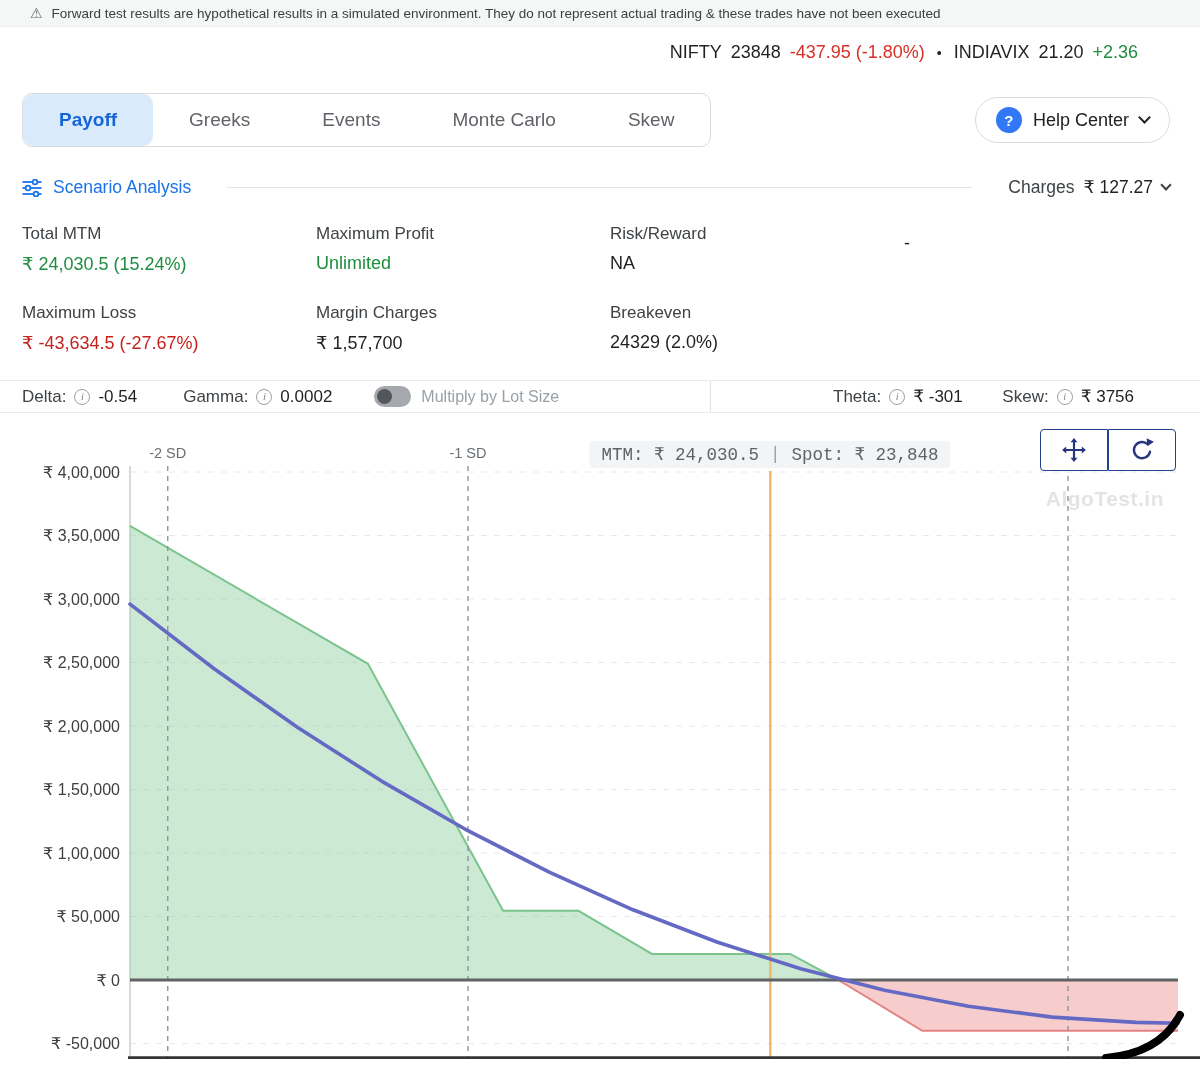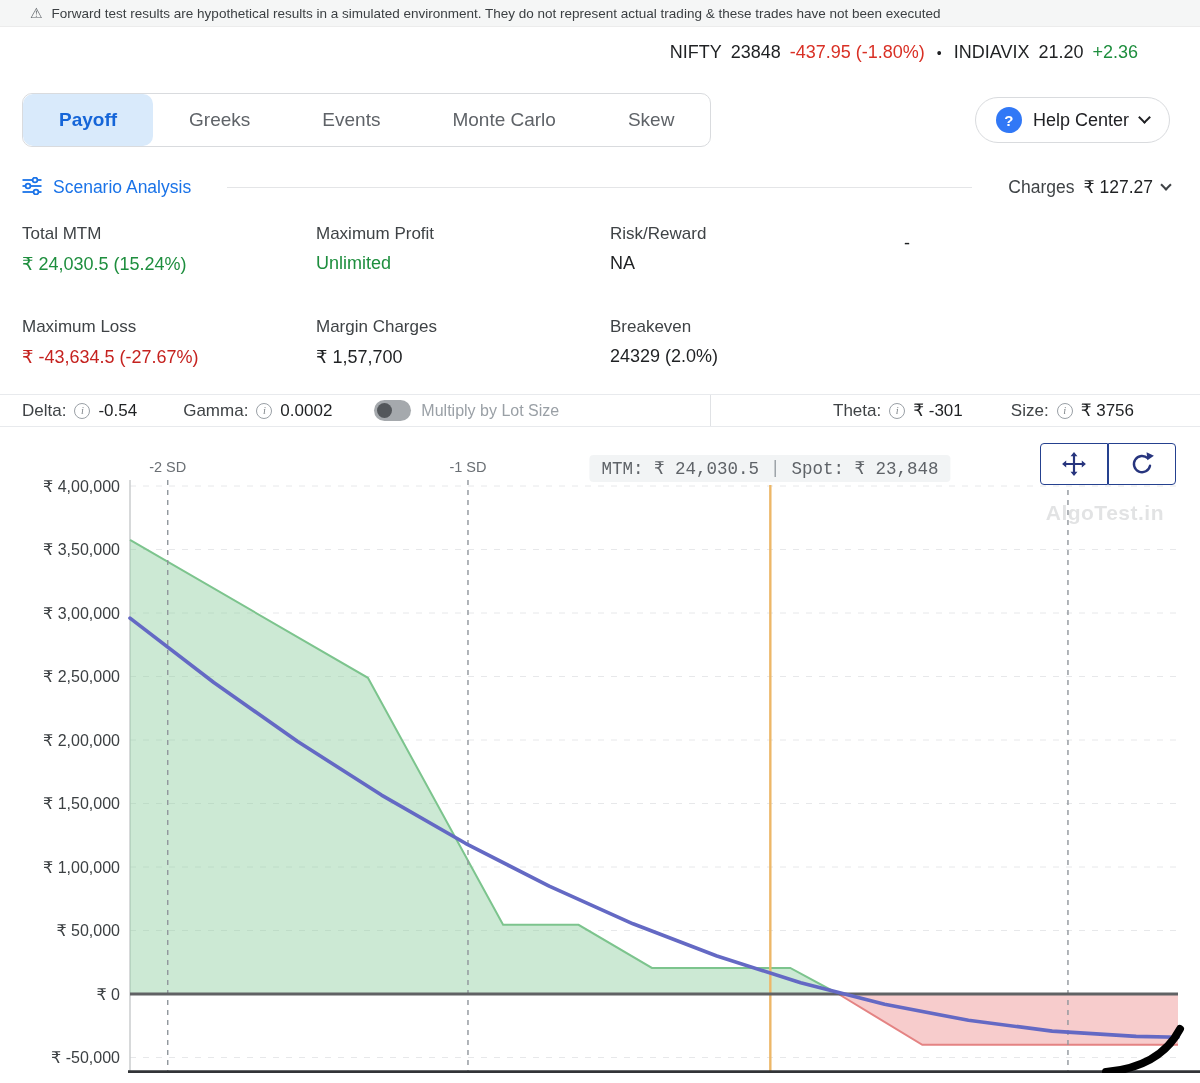--- a/index.html
+++ b/index.html
@@ -32,28 +32,28 @@
   .tabs { display: flex; border: 1px solid #d9dbde; border-radius: 10px; height: 54px; background: #fff; overflow: hidden; }
   .tab { display: flex; align-items: center; padding: 8px 36px; font-size: 19px; color: #5f6368; cursor: pointer; white-space: nowrap; }
   .tab.active { background: #d9eafb; color: #1565d8; font-weight: 700; border-radius: 10px; }
   .help-pill { display: flex; align-items: center; gap: 11px; border: 1px solid #d9dbde; border-radius: 24px; height: 46px; padding: 0 20px; font-size: 18px; color: #202124; background: #fff; cursor: pointer; }
   .help-q { width: 26px; height: 26px; border-radius: 50%; background: #3178f6; color: #fff; display: flex; align-items: center; justify-content: center; font-size: 15px; font-weight: 700; }
   .chev { width: 9px; height: 9px; border-right: 2px solid #202124; border-bottom: 2px solid #202124; transform: rotate(45deg); margin-top: -5px; }
   .chev.small { width: 8px; height: 8px; border-color: #3f4346; }
 
   
   .scenario-row { display: flex; align-items: center; margin: 30px 30px 0 22px; }
-  .scenario-link { display: flex; align-items: flex-start; gap: 11px; color: #1a73e8; font-size: 17.5px; cursor: pointer; white-space: nowrap; }
+  .scenario-link { display: flex; align-items: center; gap: 11px; color: #1a73e8; font-size: 17.5px; cursor: pointer; white-space: nowrap; }
   .divider { flex: 1; height: 1px; background: #e4e5e7; margin: 0 36px; }
   .charges { display: flex; align-items: center; gap: 9px; font-size: 17.5px; white-space: nowrap; cursor: pointer; }
   .charges .c-label { color: #3f4346; }
   .charges .c-value { color: #1f2123; }
 
   
-  .stats { display: grid; grid-template-columns: 294px 294px 294px 1fr; row-gap: 42px; padding: 26px 16px 0 22px; }
+  .stats { display: grid; grid-template-columns: 294px 294px 294px 1fr; row-gap: 28px; padding: 26px 16px 0 22px; }
   .stat .label { font-size: 17px; color: #3f4346; }
   .stat .value { font-size: 18px; margin-top: 9px; }
   .tone-green { color: #1e8e3e; }
   .tone-red { color: #c5221f; }
   .tone-dark { color: #1f2123; }
 
   
   .greeks { display: flex; align-items: stretch; border-top: 1px solid #e8eaed; border-bottom: 1px solid #e8eaed; height: 33px; margin-top: 26px; font-size: 17px; }
   .greeks-left { display: flex; align-items: center; padding-left: 22px; width: 710px; }
   .greeks-right { flex: 1; display: flex; align-items: center; justify-content: space-between; padding: 0 66px 0 122px; }
@@ -186,21 +186,21 @@
     <span class="toggle-label">Multiply by Lot Size</span>
   </div>
   <div class="greeks-divider"></div>
   <div class="greeks-right">
     <div class="g-item">
       <span class="g-label">Theta:</span>
       <span class="info">i</span>
       <span class="g-value">₹ -301</span>
     </div>
     <div class="g-item">
-      <span class="g-label">Size:</span>
+      <span class="g-label">Skew:</span>
       <span class="info">i</span>
       <span class="g-value">₹ 3756</span>
     </div>
   </div>
 </div>
 
 <div class="chart-area">
   <svg id="payoff-svg" width="1200" height="638" viewBox="0 0 1200 638">
       <g>
         <line x1="130" x2="1178" y1="50.99999999999994" y2="50.99999999999994" stroke="#e7e8ea" stroke-width="1" stroke-dasharray="6 7"></line>

